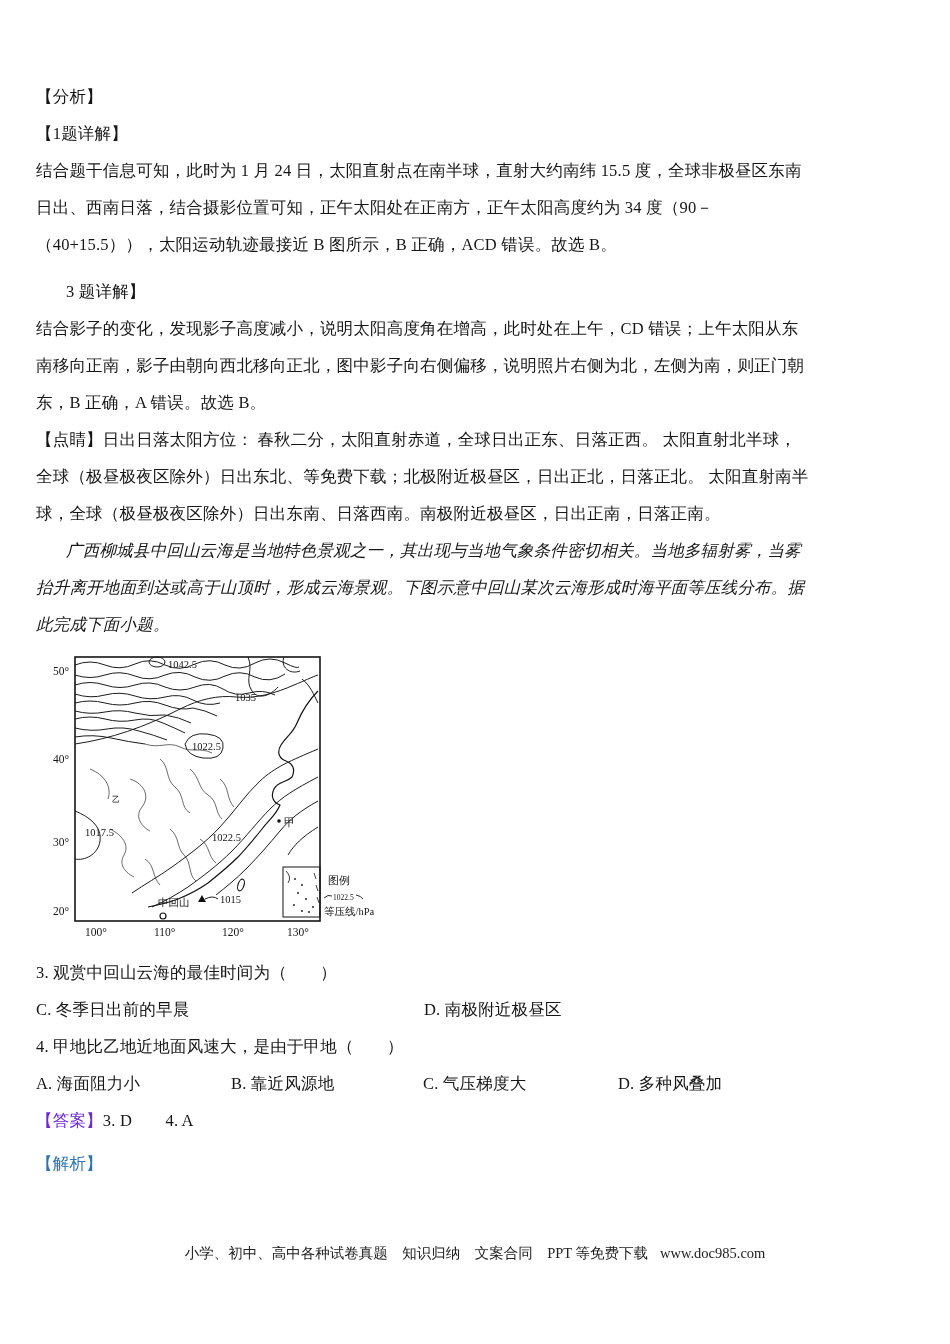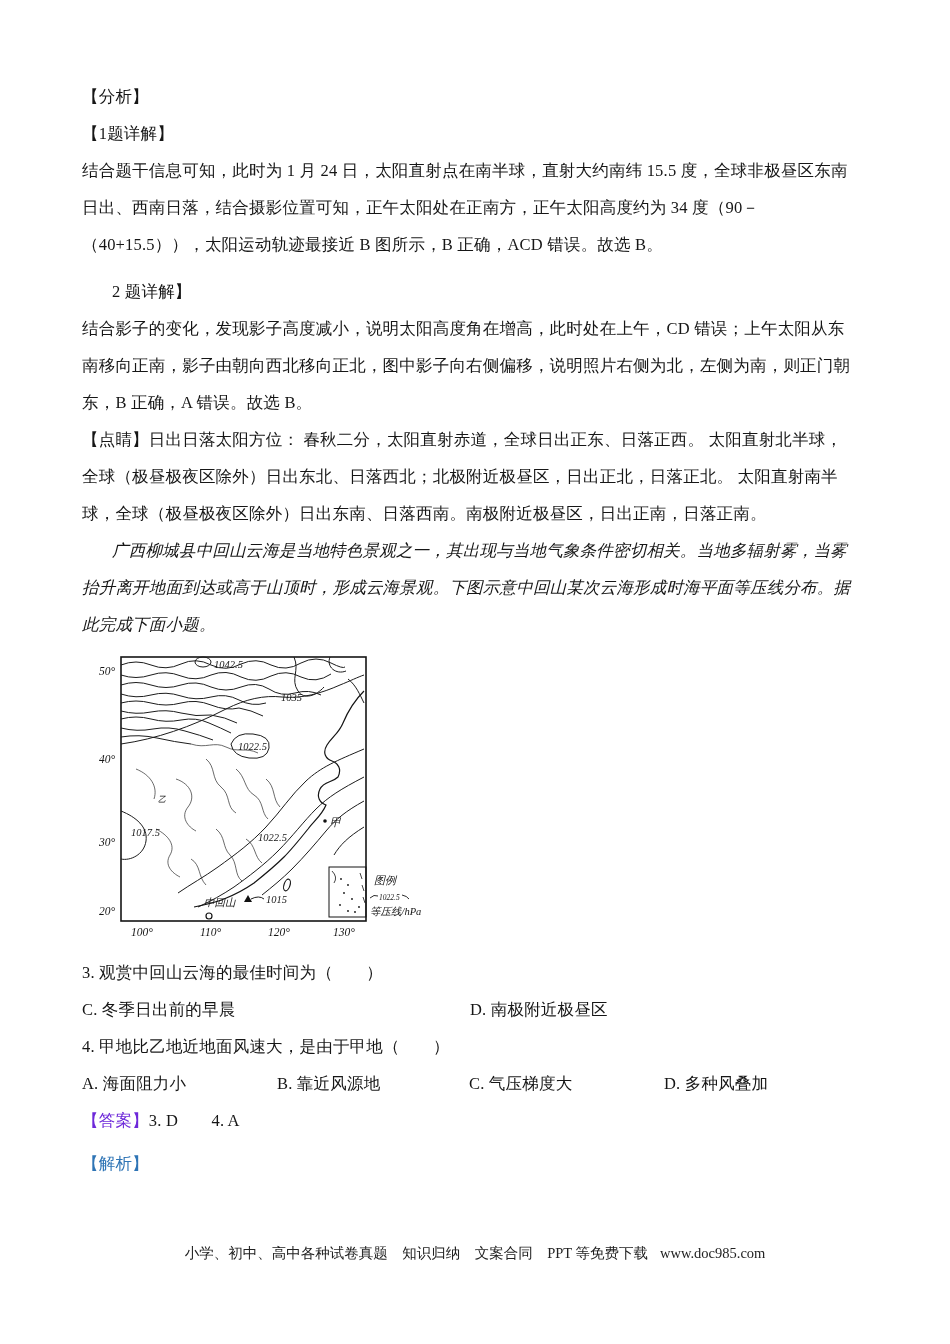--- a/index.html
+++ b/index.html
@@ -1,33 +1,33 @@
 <!DOCTYPE html>
 <html><head>
 <meta charset="utf-8">
 <style>
   html,body{margin:0;padding:0;background:#ffffff;}
   .page{
     position:relative;
     width:950px;height:1344px;
     box-sizing:border-box;
-    padding:78px 60px 0 82px;
+    padding:78px 60px 0 36px;
     background:#ffffff;
     color:#161616;
     font-family:"Liberation Serif","DejaVu Serif",serif;
     font-size:16.5px;
     line-height:37px;
     overflow:hidden;
   }
   .tline{white-space:nowrap;letter-spacing:0.2px;}
   .hdr{letter-spacing:0.2px;}
   .indent2{padding-left:30px;}
   .gap-top{margin-top:10px;}
   .passage{font-style:italic;}
-  .map-wrap{margin:6px 0 0 14px;width:345px;height:293px;font-style:italic;}
+  .map-wrap{margin:6px 0 0 14px;width:345px;height:293px;}
   svg text{font-family:"Liberation Serif","DejaVu Serif",serif;fill:#161616;}
   .stem{margin-top:12px;}
   .optrow2{display:grid;grid-template-columns:388px auto;}
   .optrow4{display:grid;grid-template-columns:195px 192px 195px auto;}
   .ansline .lbl{color:#6d28d9;}
   .jiexi{color:#2e74b5;margin-top:6px;}
   .footer{
     position:absolute;left:0;right:0;top:1243px;
     text-align:center;font-size:14.5px;color:#222;line-height:20px;
   }
@@ -40,31 +40,31 @@
 
   <div class="tline hdr">【分析】</div>
   <div class="tline hdr">【1题详解】</div>
 
   <div>
     <div class="tline">结合题干信息可知，此时为 1 月 24 日，太阳直射点在南半球，直射大约南纬 15.5 度，全球非极昼区东南</div>
     <div class="tline">日出、西南日落，结合摄影位置可知，正午太阳处在正南方，正午太阳高度约为 34 度（90－</div>
     <div class="tline">（40+15.5）），太阳运动轨迹最接近 B 图所示，B 正确，ACD 错误。故选 B。</div>
   </div>
 
-  <div class="tline hdr indent2 gap-top">2 题详解】</div>
+  <div class="tline hdr indent2 gap-top">3 题详解】</div>
 
   <div>
     <div class="tline">结合影子的变化，发现影子高度减小，说明太阳高度角在增高，此时处在上午，CD 错误；上午太阳从东</div>
     <div class="tline">南移向正南，影子由朝向西北移向正北，图中影子向右侧偏移，说明照片右侧为北，左侧为南，则正门朝</div>
     <div class="tline">东，B 正确，A 错误。故选 B。</div>
   </div>
 
   <div>
     <div class="tline">【点睛】日出日落太阳方位： 春秋二分，太阳直射赤道，全球日出正东、日落正西。 太阳直射北半球，</div>
-    <div class="tline">全球（极昼极夜区除外）日出东北、日落西北；北极附近极昼区，日出正北，日落正北。 太阳直射南半</div>
+    <div class="tline">全球（极昼极夜区除外）日出东北、等免费下载；北极附近极昼区，日出正北，日落正北。 太阳直射南半</div>
     <div class="tline">球，全球（极昼极夜区除外）日出东南、日落西南。南极附近极昼区，日出正南，日落正南。</div>
   </div>
 
   <div class="passage">
     <div class="tline indent2">广西柳城县中回山云海是当地特色景观之一，其出现与当地气象条件密切相关。当地多辐射雾，当雾</div>
     <div class="tline">抬升离开地面到达或高于山顶时，形成云海景观。下图示意中回山某次云海形成时海平面等压线分布。据</div>
     <div class="tline">此完成下面小题。</div>
   </div>
 
   <div class="map-wrap">

